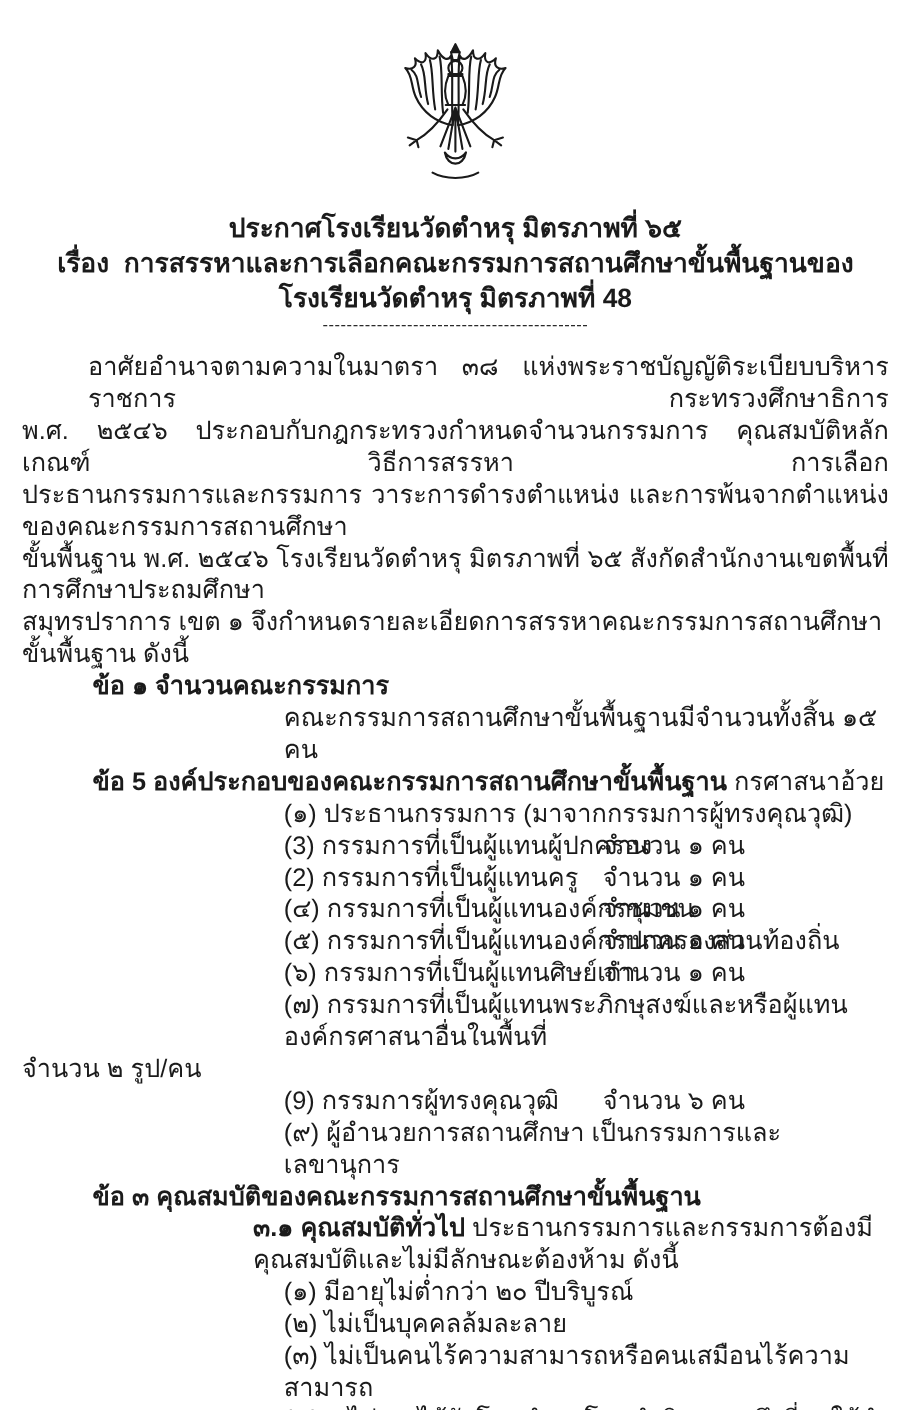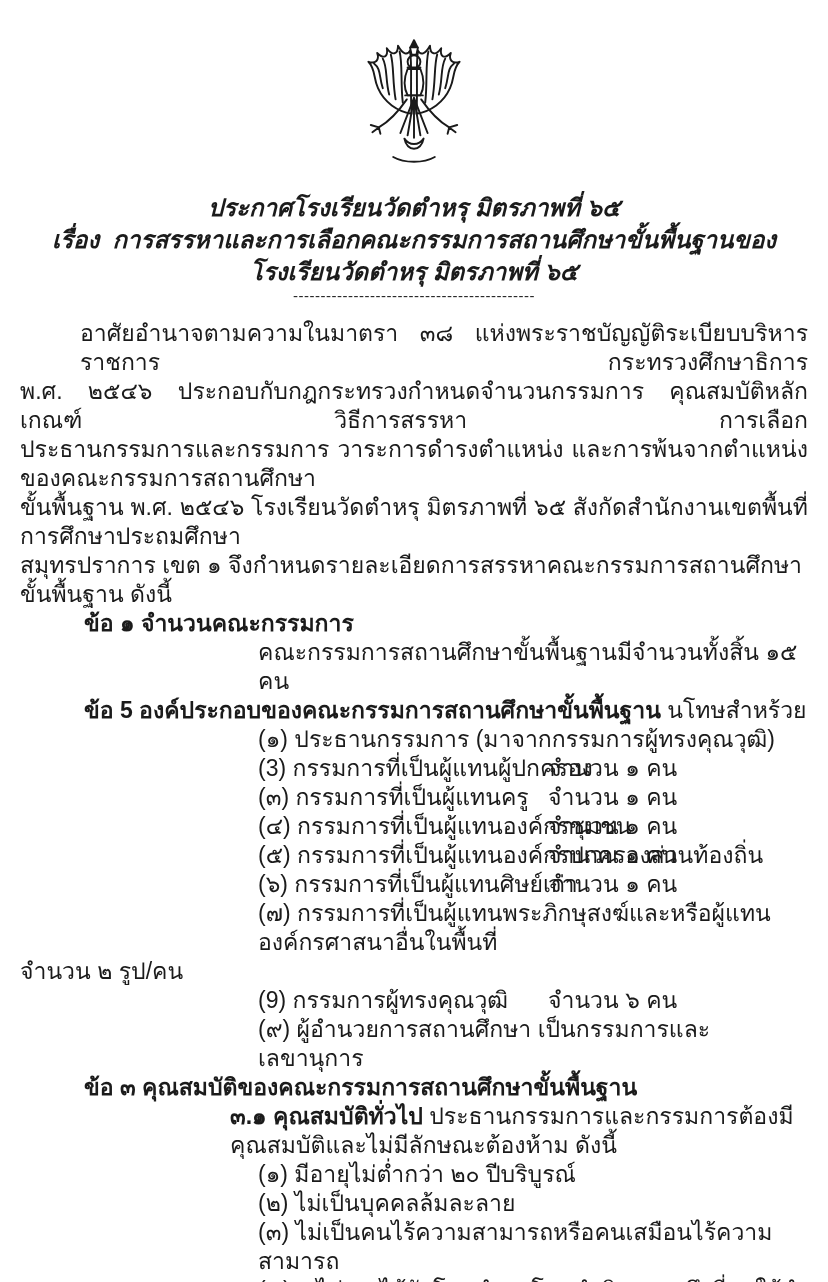--- a/index.html
+++ b/index.html
@@ -11,21 +11,20 @@
     overflow: hidden;
   }
   .page { padding: 0 20px; box-sizing: border-box; width: 828px; }
   .emblem-wrap { text-align: center; padding-top: 34px; height: 150px; }
   .emblem-wrap svg { display: inline-block; }
   .title-block { margin-top: 8px; }
   .title, .subject {
     text-align: center; font-weight: bold;
     font-size: 24px; line-height: 32px;
     white-space: pre-wrap;
-    font-style: italic;
   }
   .divider {
     text-align: center; font-size: 15px; line-height: 12px;
     margin-top: 2px; color: #2a2a2a;
     letter-spacing: 0.5px;
   }
   .doc { margin-top: 17px; font-size: 23px; line-height: 29px; }
   .line { position: relative; min-height: 29px; }
   .ind-none { padding-left: 0; }
   .ind-p    { padding-left: 60px; }
@@ -62,36 +61,36 @@
         <path d="M91,78 C80,94 70,105 56,113 M109,78 C120,94 130,105 144,113"></path>
         <path d="M56,113 l-10,-3 M56,113 l-8,6 M56,113 l2,8 M144,113 l10,-3 M144,113 l8,6 M144,113 l-2,8"></path>
         <path d="M88,127 C94,136 106,136 112,127 C109,144 91,144 88,127 Z"></path>
         <path d="M74,150 C88,158 112,158 126,150"></path>
       </g>
     </svg>
   </div>
 
   <div class="title-block">
     <div class="title">ประกาศโรงเรียนวัดตำหรุ มิตรภาพที่ ๖๕</div>
-    <div class="subject">เรื่อง  การสรรหาและการเลือกคณะกรรมการสถานศึกษาขั้นพื้นฐานของโรงเรียนวัดตำหรุ มิตรภาพที่ ๖๕</div>
+    <div class="subject">เรื่อง  การสรรหาและการเลือกคณะกรรมการสถานศึกษาขั้นพื้นฐานของโรงเรียนวัดตำหรุ มิตรภาพที่ 48</div>
     <div class="divider">--------------------------------------------</div>
   </div>
 
   <div class="doc">
       <div class="line ind-p j"><span class="run">อาศัยอำนาจตามความในมาตรา ๓๘ แห่งพระราชบัญญัติระเบียบบริหารราชการ กระทรวงศึกษาธิการ</span></div>
       <div class="line ind-none j"><span class="run">พ.ศ. ๒๕๔๖ ประกอบกับกฎกระทรวงกำหนดจำนวนกรรมการ คุณสมบัติหลักเกณฑ์ วิธีการสรรหา การเลือก</span></div>
       <div class="line ind-none j"><span class="run">ประธานกรรมการและกรรมการ วาระการดำรงตำแหน่ง และการพ้นจากตำแหน่งของคณะกรรมการสถานศึกษา</span></div>
       <div class="line ind-none j"><span class="run">ขั้นพื้นฐาน พ.ศ. ๒๕๔๖ โรงเรียนวัดตำหรุ มิตรภาพที่ ๖๕ สังกัดสำนักงานเขตพื้นที่การศึกษาประถมศึกษา</span></div>
       <div class="line ind-none"><span class="run">สมุทรปราการ เขต ๑ จึงกำหนดรายละเอียดการสรรหาคณะกรรมการสถานศึกษาขั้นพื้นฐาน ดังนี้</span></div>
       <div class="line ind-h"><span class="run bold">ข้อ ๑ จำนวนคณะกรรมการ</span></div>
       <div class="line ind-li"><span class="run">คณะกรรมการสถานศึกษาขั้นพื้นฐานมีจำนวนทั้งสิ้น ๑๕ คน</span></div>
-      <div class="line ind-h"><span class="run bold">ข้อ 5 องค์ประกอบของคณะกรรมการสถานศึกษาขั้นพื้นฐาน</span><span class="run"> นโทษสำหร้วย</span></div>
+      <div class="line ind-h"><span class="run bold">ข้อ 5 องค์ประกอบของคณะกรรมการสถานศึกษาขั้นพื้นฐาน</span><span class="run"> กรศาสนาอ้วย</span></div>
       <div class="line ind-li"><span class="run">(๑) ประธานกรรมการ (มาจากกรรมการผู้ทรงคุณวุฒิ)</span></div>
       <div class="line ind-li"><span class="run">(3) กรรมการที่เป็นผู้แทนผู้ปกครอง</span><span class="count">จำนวน ๑ คน</span></div>
-      <div class="line ind-li"><span class="run">(๓) กรรมการที่เป็นผู้แทนครู</span><span class="count">จำนวน ๑ คน</span></div>
+      <div class="line ind-li"><span class="run">(2) กรรมการที่เป็นผู้แทนครู</span><span class="count">จำนวน ๑ คน</span></div>
       <div class="line ind-li"><span class="run">(๔) กรรมการที่เป็นผู้แทนองค์กรชุมชน</span><span class="count">จำนวน ๑ คน</span></div>
       <div class="line ind-li"><span class="run">(๕) กรรมการที่เป็นผู้แทนองค์กรปกครองส่วนท้องถิ่น</span><span class="count">จำนวน ๑ คน</span></div>
       <div class="line ind-li"><span class="run">(๖) กรรมการที่เป็นผู้แทนศิษย์เก่า</span><span class="count">จำนวน ๑ คน</span></div>
       <div class="line ind-li"><span class="run">(๗) กรรมการที่เป็นผู้แทนพระภิกษุสงฆ์และหรือผู้แทนองค์กรศาสนาอื่นในพื้นที่</span></div>
       <div class="line ind-none"><span class="run">จำนวน ๒ รูป/คน</span></div>
       <div class="line ind-li"><span class="run">(9) กรรมการผู้ทรงคุณวุฒิ</span><span class="count">จำนวน ๖ คน</span></div>
       <div class="line ind-li"><span class="run">(๙) ผู้อำนวยการสถานศึกษา เป็นกรรมการและเลขานุการ</span></div>
       <div class="line ind-h"><span class="run bold">ข้อ ๓ คุณสมบัติของคณะกรรมการสถานศึกษาขั้นพื้นฐาน</span></div>
       <div class="line ind-sub"><span class="run bold">๓.๑ คุณสมบัติทั่วไป</span><span class="run"> ประธานกรรมการและกรรมการต้องมีคุณสมบัติและไม่มีลักษณะต้องห้าม ดังนี้</span></div>
       <div class="line ind-li"><span class="run">(๑) มีอายุไม่ต่ำกว่า ๒๐ ปีบริบูรณ์</span></div>

